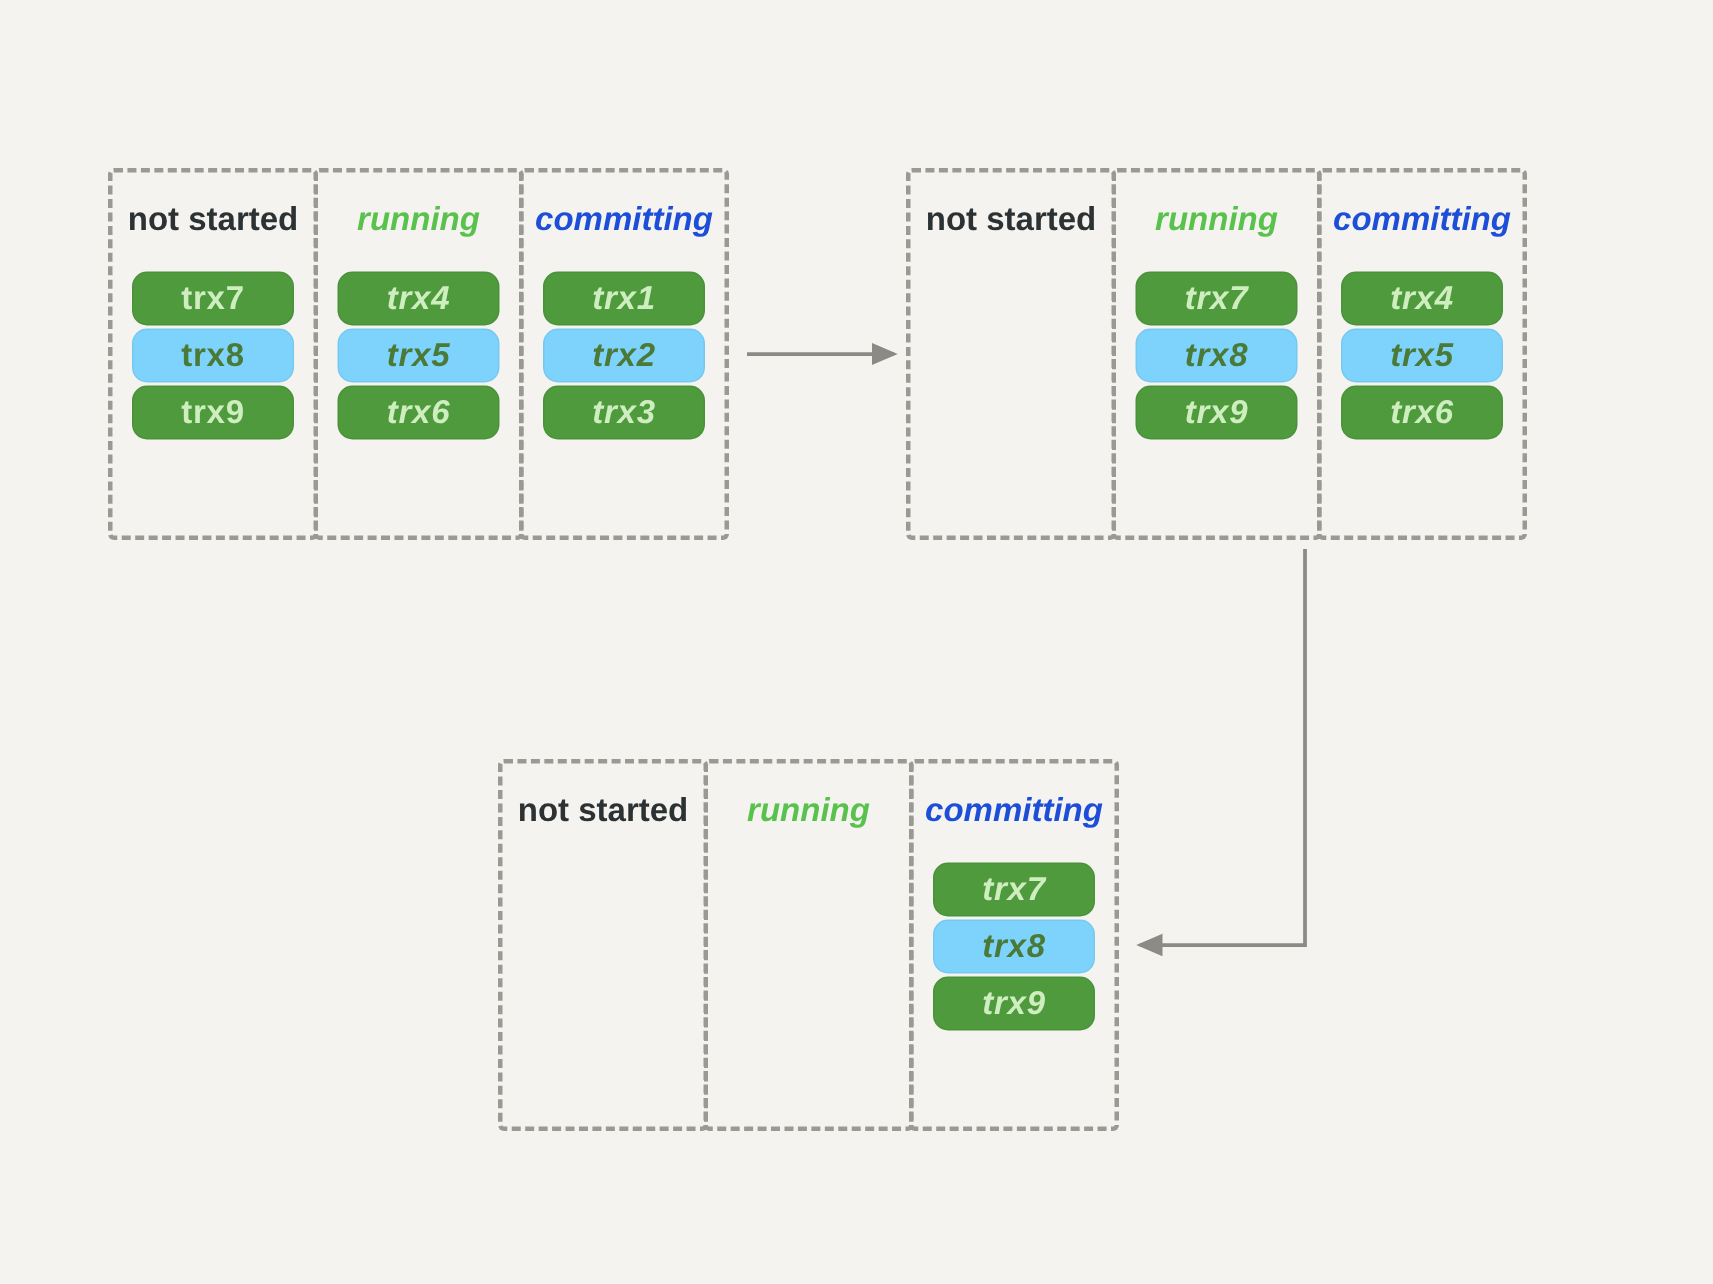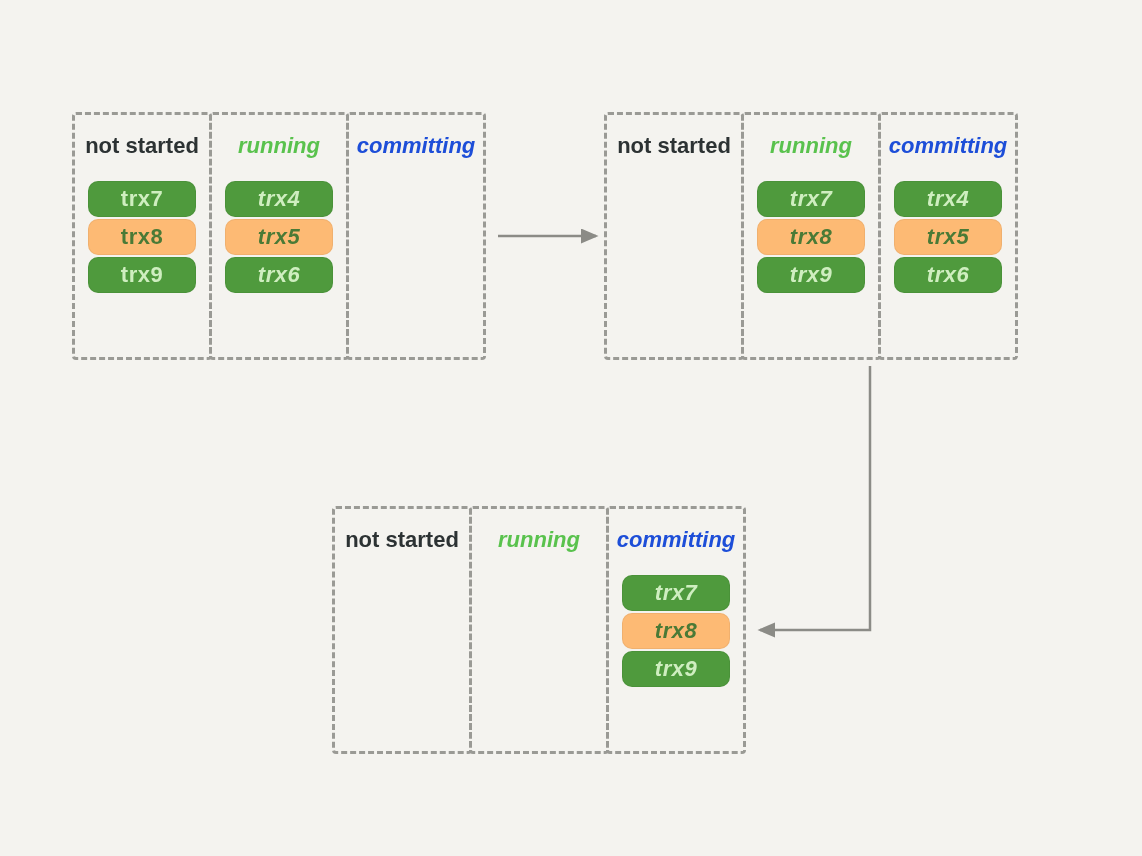--- a/index.html
+++ b/index.html
@@ -57,21 +57,21 @@
     border-radius: 10px;
     display: flex;
     align-items: center;
     justify-content: center;
     font-size: 22px;
     font-weight: 700;
     letter-spacing: 0.5px;
     box-shadow: inset 0 0 0 1px rgba(0,0,0,0.05);
   }
   .trx-dark { background: #4f9a3d; color: #cfeec0; }
-  .trx-light{ background: #fdba74; color: #4a7a36; }
+  .trx-light{ background: #7dd3fc; color: #4a7a36; }
 
   
   svg.arrows {
     position: absolute;
     left: 0; top: 0;
     width: 1142px; height: 856px;
     pointer-events: none;
   }
   .arrow-stroke { stroke: #8b8b86; stroke-width: 2.5; fill: none; }
   .arrow-head   { fill: #8b8b86; }
@@ -93,20 +93,25 @@
     <div class="column">
       <div class="col-header hdr-running">running</div>
       <div class="stack">
         <div class="trx trx-dark">trx4</div>
         <div class="trx trx-light">trx5</div>
         <div class="trx trx-dark">trx6</div>
       </div>
     </div>
     <div class="column">
       <div class="col-header hdr-committing">committing</div>
+      <div class="stack">
+        <div class="trx trx-dark">trx1</div>
+        <div class="trx trx-light">trx2</div>
+        <div class="trx trx-dark">trx3</div>
+      </div>
     </div>
   </div>
 
   <div class="state-group" style="left:604px; top:112px;">
     <div class="column">
       <div class="col-header hdr-notstarted">not started</div>
       <div class="stack"></div>
     </div>
     <div class="column">
       <div class="col-header hdr-running">running</div>

